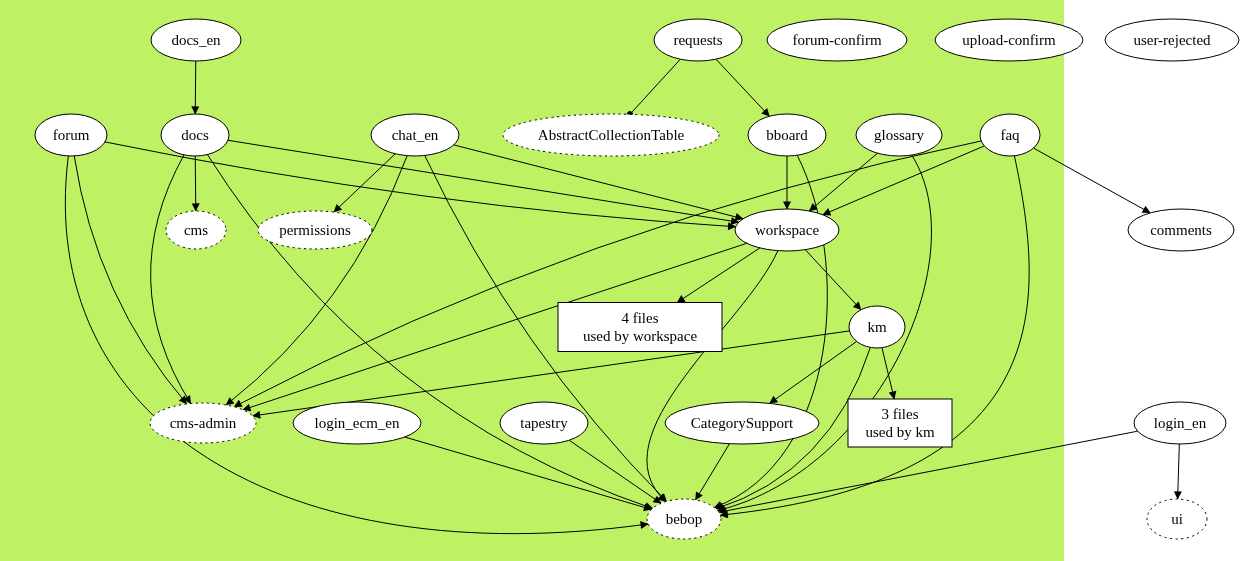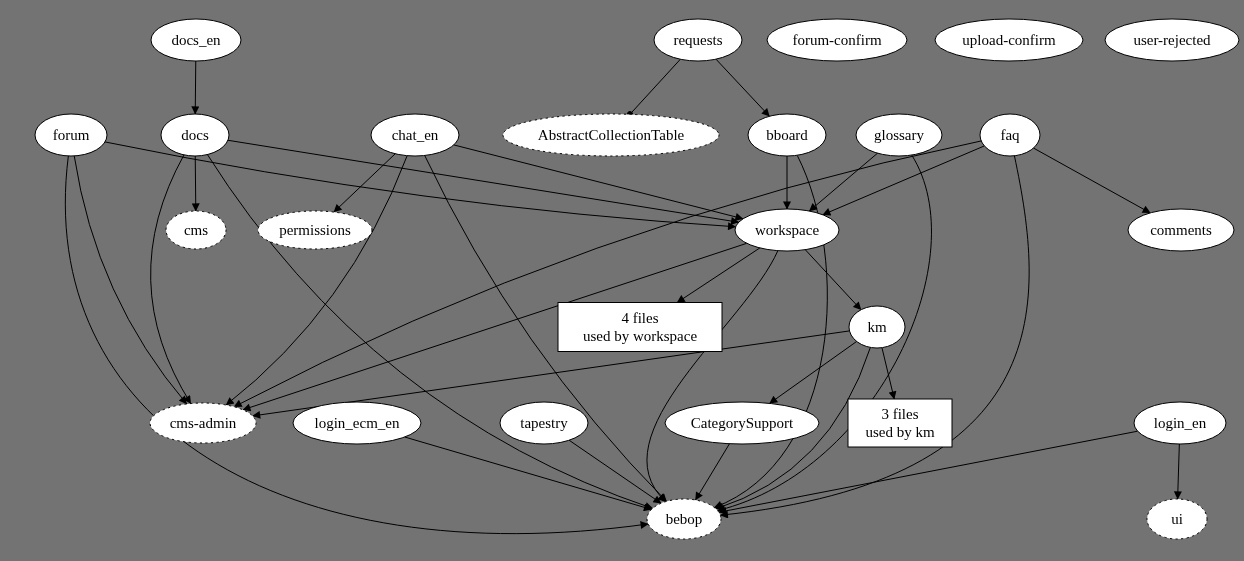--- a/index.html
+++ b/index.html
@@ -4,23 +4,23 @@
 <style>
   html, body {
     margin: 0;
     padding: 0;
     background: #ffffff;
     width: 1244px;
     height: 561px;
     overflow: hidden;
   }
   .graph-wrap {
-    width: 1244px;
+    width: 1064px;
     height: 561px;
-    background: #737373;
+    background: #bef264;
   }
   svg text {
     font-family: "Liberation Serif", "DejaVu Serif", serif;
     fill: #000000;
     text-anchor: middle;
   }
   svg .edge {
     fill: none;
     stroke: #000000;
     stroke-width: 1;

